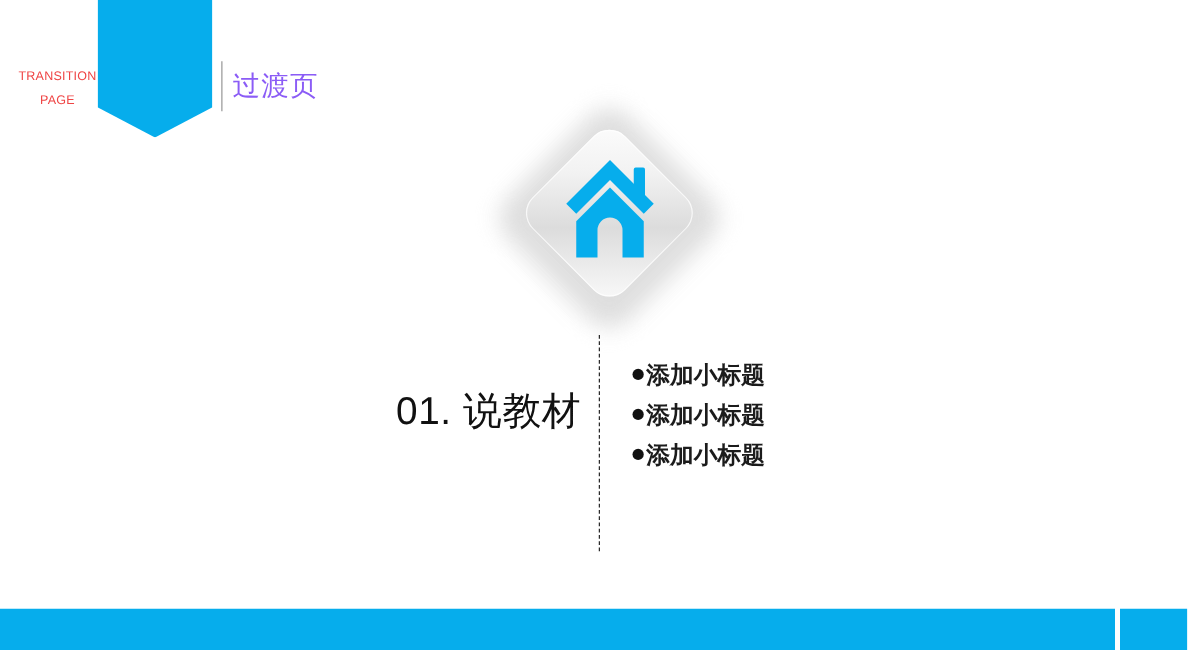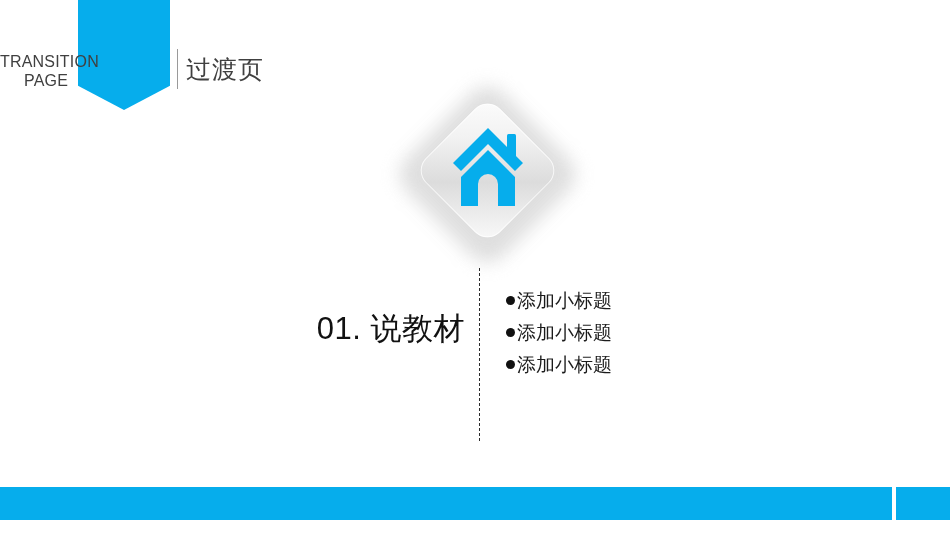--- a/index.html
+++ b/index.html
@@ -35,22 +35,22 @@
     background: #06ADEC;
     -webkit-clip-path: polygon(0 0, 100% 0, 100% 78%, 50% 100%, 0 78%);
     clip-path: polygon(0 0, 100% 0, 100% 78%, 50% 100%, 0 78%);
     box-sizing: border-box;
   }
   .ribbon-text {
     position: absolute;
     left: 0;
     top: 52px;
     width: 92px;
-    color: #404040;
-    font-size: 16px;
+    color: #ef4444;
+    font-size: 10px;
     line-height: 19px;
     text-align: center;
     letter-spacing: 0.2px;
     white-space: nowrap;
   }
   .ribbon-line1 { display: block; text-align: center; }
   .ribbon-line2 { display: block; text-align: center; }
 
   
   .header-divider {
@@ -59,22 +59,22 @@
     top: 49px;
     width: 1px;
     height: 40px;
     background: #9a9a9a;
   }
 
   .header-subtitle {
     position: absolute;
     left: 186px;
     top: 55px;
-    font-size: 25px;
-    color: #404040;
+    font-size: 22px;
+    color: #8b5cf6;
     letter-spacing: 1px;
     line-height: 28px;
     white-space: nowrap;
   }
 
   
   .diamond-wrap {
     position: absolute;
     left: 413px;
     top: 96px;
@@ -156,21 +156,21 @@
   .bullet-item:last-child { margin-bottom: 0; }
   .bullet-dot {
     display: inline-block;
     width: 9px;
     height: 9px;
     border-radius: 50%;
     background: #111111;
     margin-right: 2px;
     vertical-align: 2px;
   }
-  .bullet-label { display: inline; }
+  .bullet-label { display: inline; font-weight: bold; }
 
   
   .footer-bar-main {
     position: absolute;
     left: 0;
     top: 487px;
     width: 892px;
     height: 33px;
     background: #06ADEC;
   }

